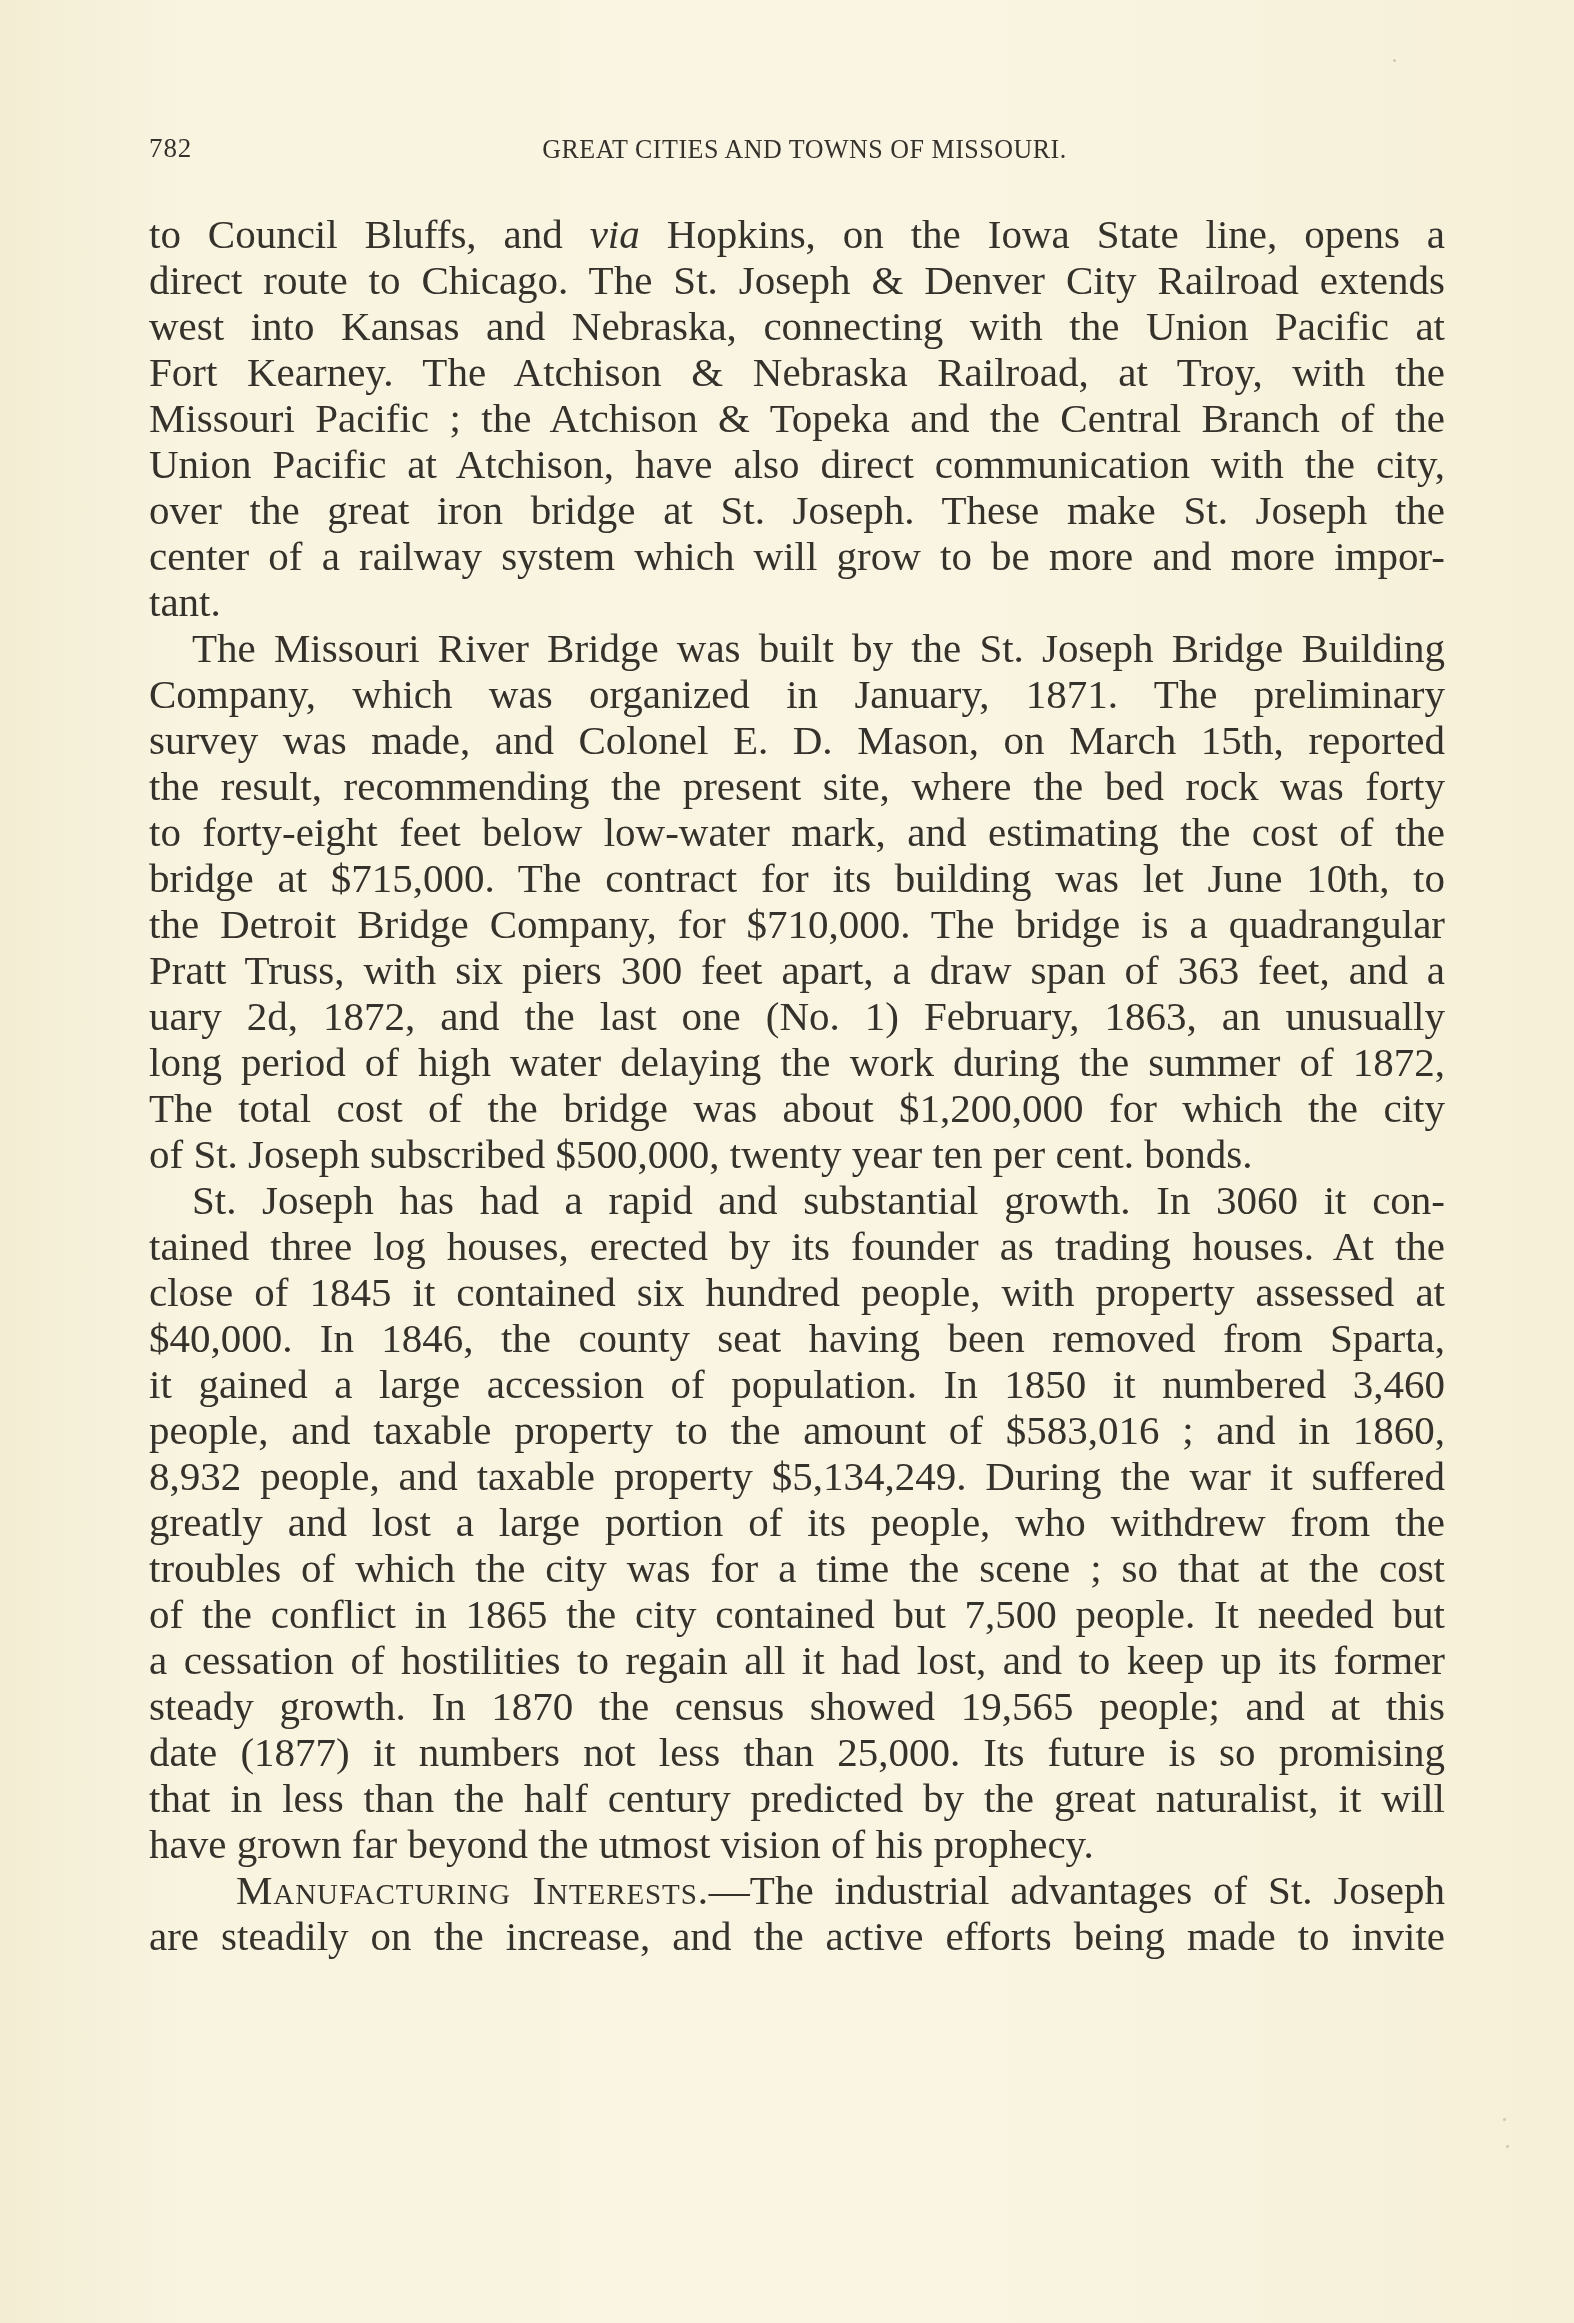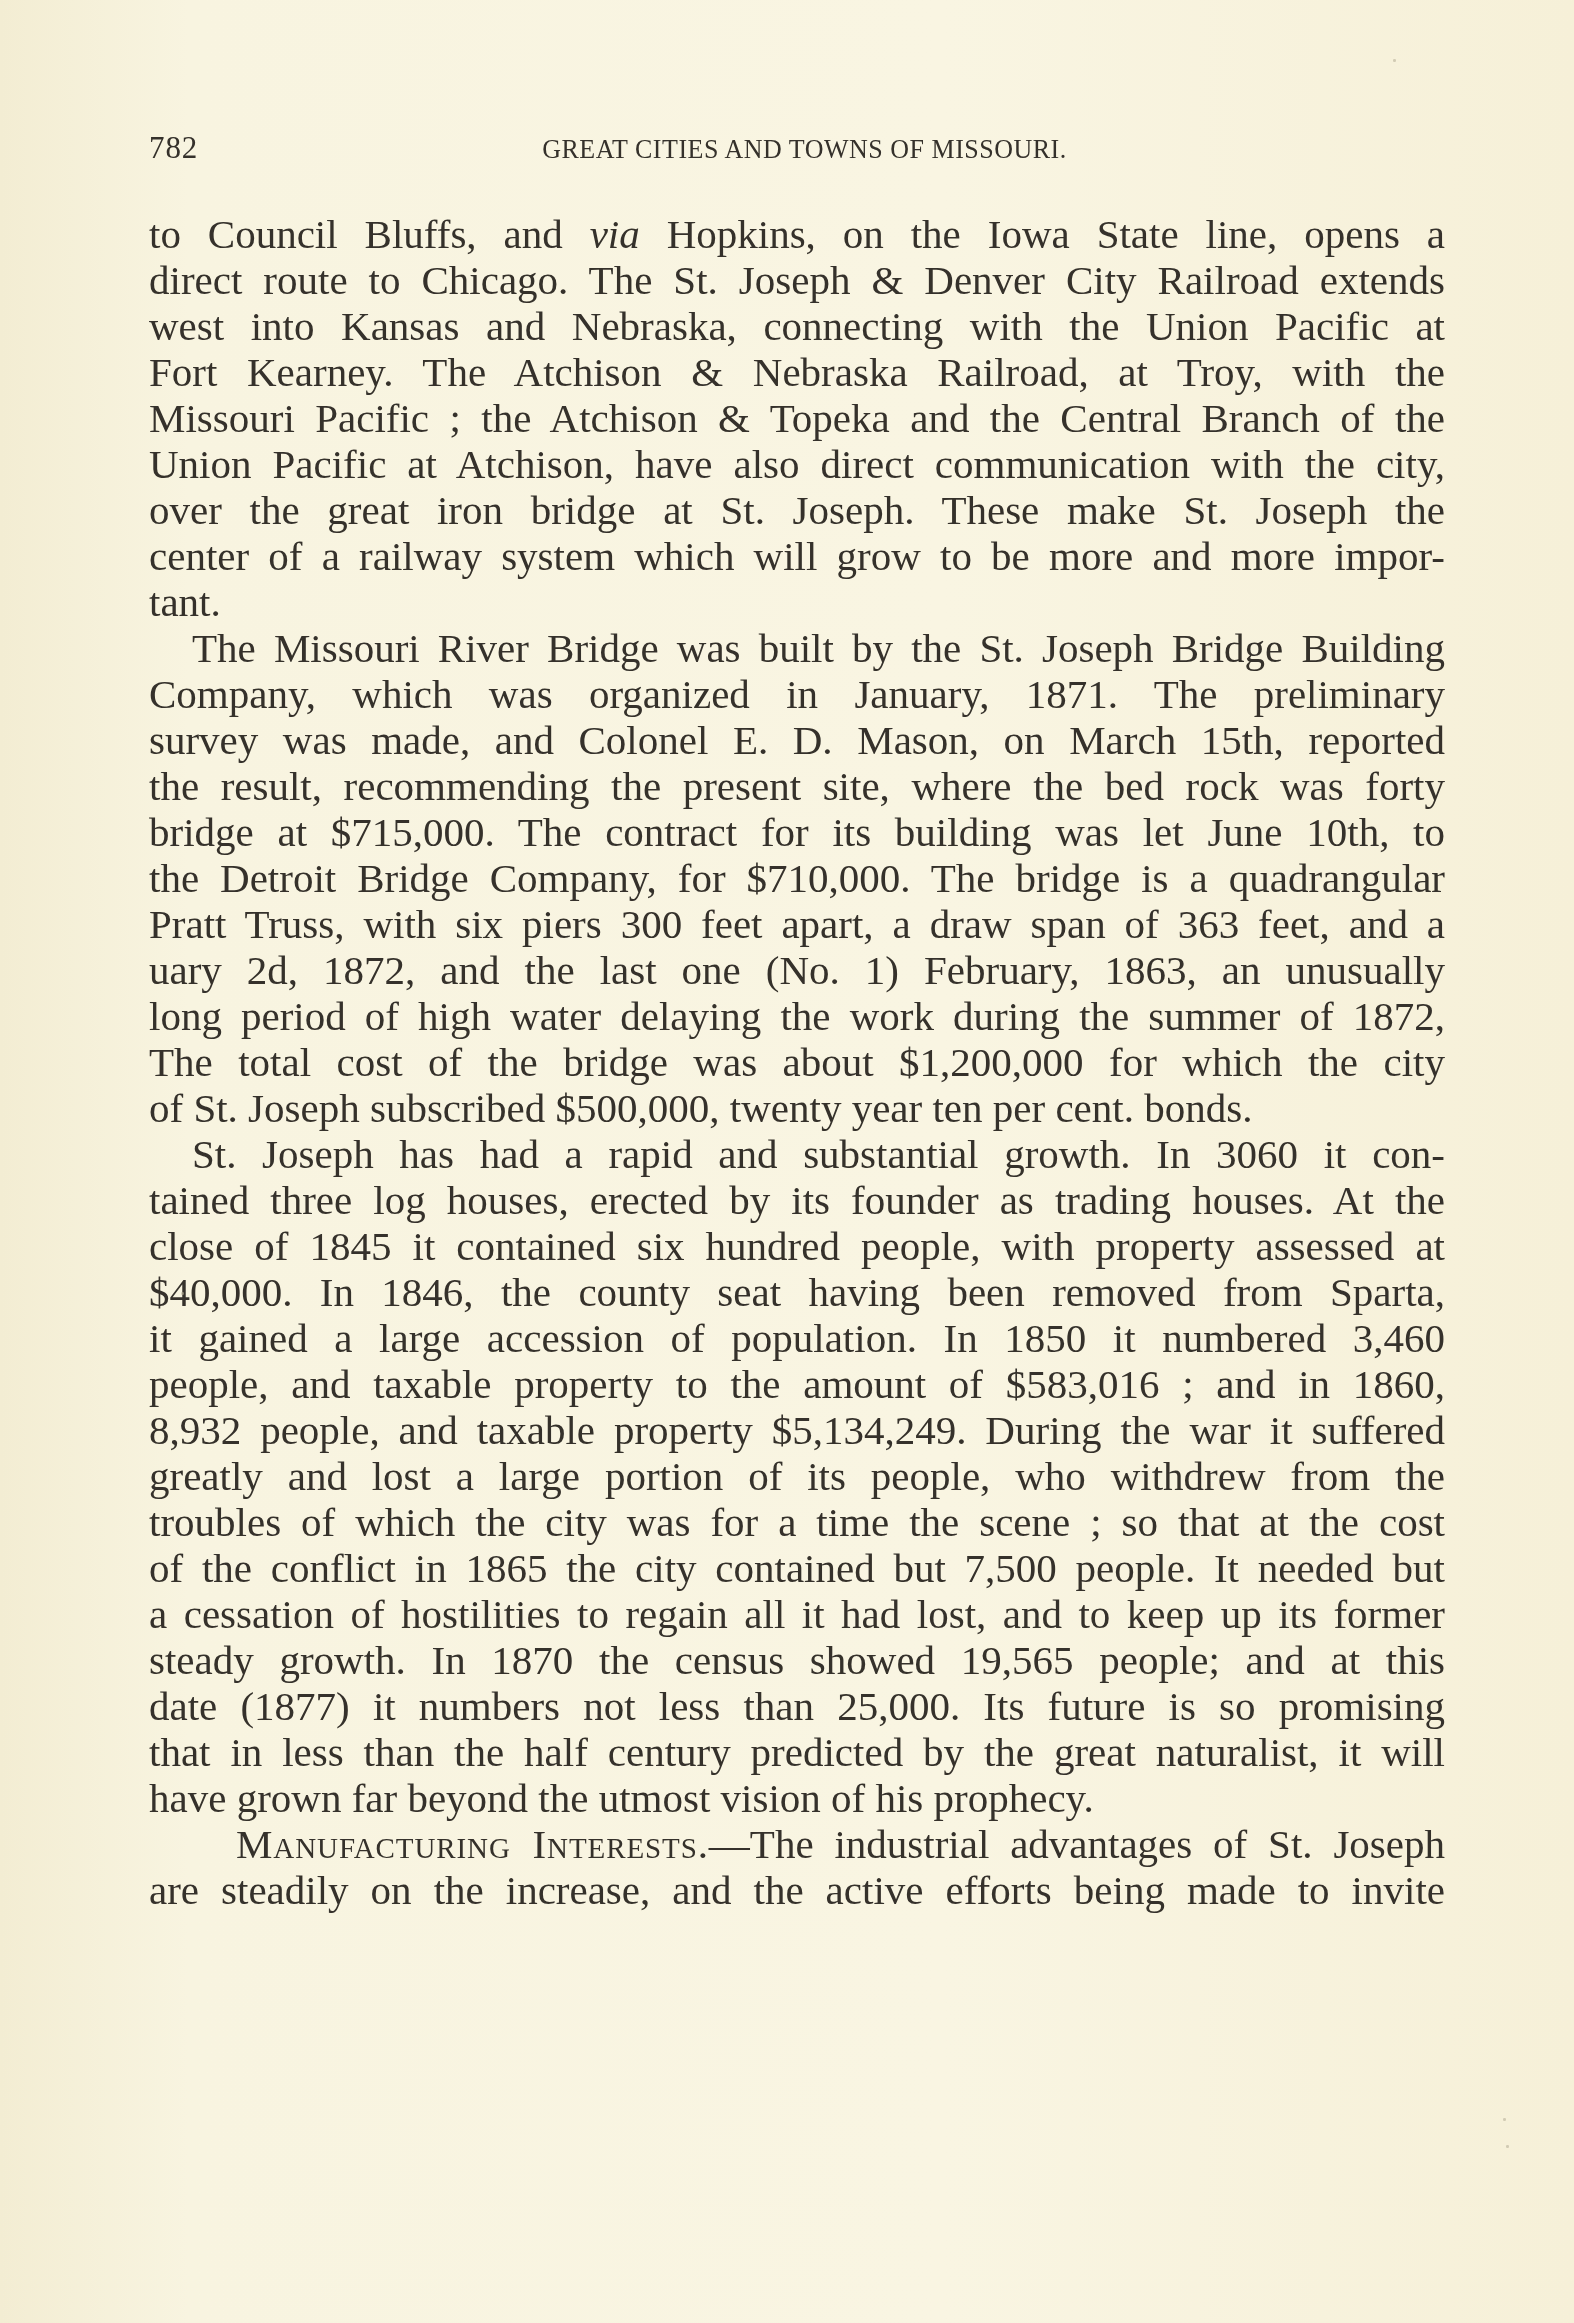--- a/index.html
+++ b/index.html
@@ -25,21 +25,21 @@
     position: absolute;
     top: 127px;
     left: 149px;
     width: 1296px;
     height: 42px;
   }
   .page-number {
     position: absolute;
     left: 0;
     top: 0;
-    font-size: 31px;
+    font-size: 27px;
     line-height: 42px;
     letter-spacing: 0.9px;
   }
   .running-title {
     position: absolute;
     left: 280px;
     top: 1.8px;
     width: 751px;
     font-size: 26px;
     line-height: 42px;
@@ -100,20 +100,21 @@
       <div class="line"><span>Fort Kearney.  The Atchison &amp; Nebraska Railroad, at Troy, with the</span></div>
       <div class="line"><span>Missouri Pacific ; the Atchison &amp; Topeka and the Central Branch of the</span></div>
       <div class="line"><span>Union Pacific at Atchison, have also direct communication with the city,</span></div>
       <div class="line"><span>over the great iron bridge at St. Joseph.  These make St. Joseph the</span></div>
       <div class="line"><span>center of a railway system which will grow to be more and more impor-</span></div>
       <div class="line last"><span>tant.</span></div>
       <div class="line indent"><span>The Missouri River Bridge was built by the St. Joseph Bridge Building</span></div>
       <div class="line"><span>Company, which was organized in January, 1871.  The preliminary</span></div>
       <div class="line"><span>survey was made, and Colonel E. D. Mason, on March 15th, reported</span></div>
       <div class="line"><span>the result, recommending the present site, where the bed rock was forty</span></div>
+      <div class="line"><span>to forty-eight feet below low-water mark, and estimating the cost of the</span></div>
       <div class="line"><span>bridge at $715,000.  The contract for its building was let June 10th, to</span></div>
       <div class="line"><span>the Detroit Bridge Company, for $710,000.  The bridge is a quadrangular</span></div>
       <div class="line"><span>Pratt Truss, with six piers 300 feet apart, a draw span of 363 feet, and a</span></div>
       <div class="line"><span>uary 2d, 1872, and the last one (No. 1) February, 1863, an unusually</span></div>
       <div class="line"><span>long period of high water delaying the work during the summer of 1872,</span></div>
       <div class="line"><span>The total cost of the bridge was about $1,200,000 for which the city</span></div>
       <div class="line last"><span>of St. Joseph subscribed $500,000, twenty year ten per cent. bonds.</span></div>
       <div class="line indent"><span>St. Joseph has had a rapid and substantial growth.  In 3060 it con-</span></div>
       <div class="line"><span>tained three log houses, erected by its founder as trading houses.  At the</span></div>
       <div class="line"><span>close of 1845 it contained six hundred people, with property assessed at</span></div>

